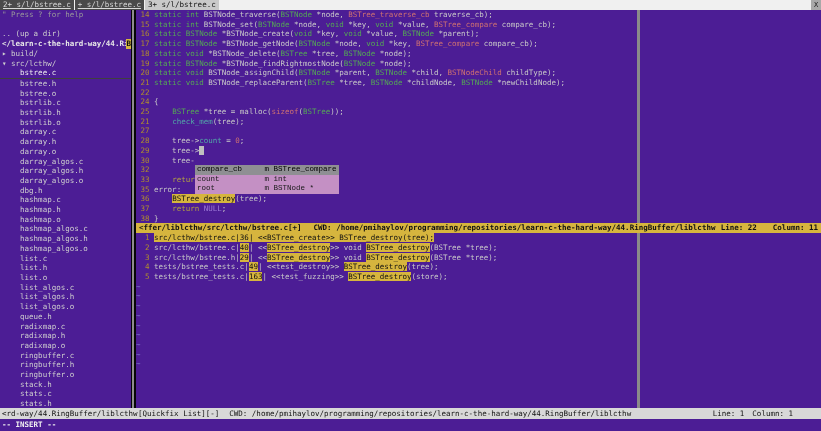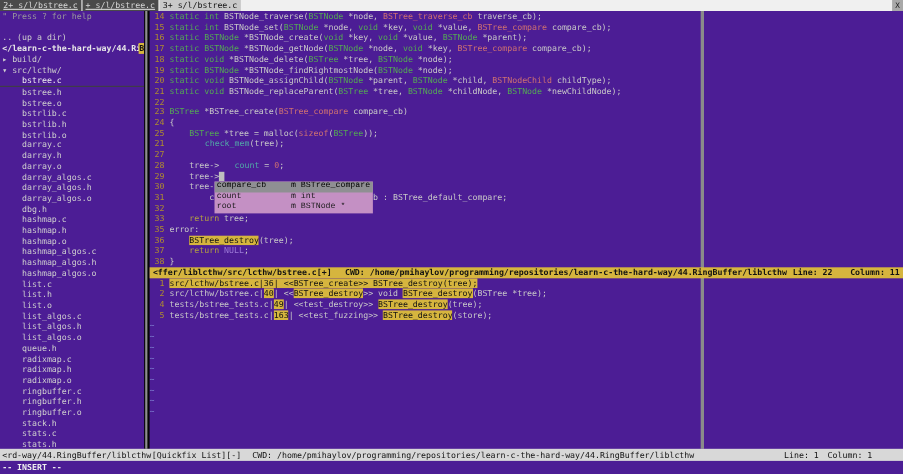--- a/index.html
+++ b/index.html
@@ -30,21 +30,21 @@
 
   
   #colorcolumn{position:absolute;left:637px;top:10px;width:3px;height:398px;background:#8a8a8a;}
 
   
   #main{position:absolute;left:136px;top:10px;width:685px;height:398px;}
   .ln{color:#b08d2e;text-align:right;}
   .k{color:#55a855;}          
   .t{color:#cf7171;}          
   .p{color:#c9c9c9;}          
-  .c{color:#52a8a8;margin-left:14px;}          
+  .c{color:#52a8a8;}          
   .s{color:#b3a042;}          
   .n{color:#9d7bd8;}          
   .h{background:#d6b53e;color:#111;}    
   .x{background:#bfbfbf;color:#000;}    
   .qnum{background:#d6b53e;color:#111;}
   .qsel{background:#d6b53e;color:#111;}
   .tilde{color:#7f7fd0;}
 
   
   #statusline-active{display:flex;background:#d6b53e;color:#111;height:9.707px;line-height:9.707px;
@@ -133,45 +133,44 @@
     <div id="codearea">
         <div class="row"><span class="ln"> 14 </span><span class="k">static int </span><span class="p">BSTNode_traverse(</span><span class="k">BSTNode</span><span class="p"> *node, </span><span class="t">BSTree_traverse_cb</span><span class="p"> traverse_cb);</span></div>
         <div class="row"><span class="ln"> 15 </span><span class="k">static int </span><span class="p">BSTNode_set(</span><span class="k">BSTNode</span><span class="p"> *node, </span><span class="k">void</span><span class="p"> *key, </span><span class="k">void</span><span class="p"> *value, </span><span class="t">BSTree_compare</span><span class="p"> compare_cb);</span></div>
         <div class="row"><span class="ln"> 16 </span><span class="k">static </span><span class="k">BSTNode</span><span class="p"> *BSTNode_create(</span><span class="k">void</span><span class="p"> *key, </span><span class="k">void</span><span class="p"> *value, </span><span class="k">BSTNode</span><span class="p"> *parent);</span></div>
         <div class="row"><span class="ln"> 17 </span><span class="k">static </span><span class="k">BSTNode</span><span class="p"> *BSTNode_getNode(</span><span class="k">BSTNode</span><span class="p"> *node, </span><span class="k">void</span><span class="p"> *key, </span><span class="t">BSTree_compare</span><span class="p"> compare_cb);</span></div>
         <div class="row"><span class="ln"> 18 </span><span class="k">static void</span><span class="p"> *BSTNode_delete(</span><span class="k">BSTree</span><span class="p"> *tree, </span><span class="k">BSTNode</span><span class="p"> *node);</span></div>
         <div class="row"><span class="ln"> 19 </span><span class="k">static </span><span class="k">BSTNode</span><span class="p"> *BSTNode_findRightmostNode(</span><span class="k">BSTNode</span><span class="p"> *node);</span></div>
         <div class="row"><span class="ln"> 20 </span><span class="k">static void </span><span class="p">BSTNode_assignChild(</span><span class="k">BSTNode</span><span class="p"> *parent, </span><span class="k">BSTNode</span><span class="p"> *child, </span><span class="t">BSTNodeChild</span><span class="p"> childType);</span></div>
         <div class="row"><span class="ln"> 21 </span><span class="k">static void </span><span class="p">BSTNode_replaceParent(</span><span class="k">BSTree</span><span class="p"> *tree, </span><span class="k">BSTNode</span><span class="p"> *childNode, </span><span class="k">BSTNode</span><span class="p"> *newChildNode);</span></div>
         <div class="row"><span class="ln"> 22 </span></div>
-        <div class="row"><span class="ln"> 23 </span><span class="k">BSTree</span><span class="p"> *BSTree_create(</span><span class="t">BSTree_compare</span><span class="p"> compare_cb)</span></div>
         <div class="row"><span class="ln"> 24 </span><span class="p">{</span></div>
         <div class="row"><span class="ln"> 25 </span><span class="p">    </span><span class="k">BSTree</span><span class="p"> *tree = malloc(</span><span class="t">sizeof</span><span class="p">(</span><span class="k">BSTree</span><span class="p">));</span></div>
         <div class="row"><span class="ln"> 21 </span><span class="p">    </span><span class="c">check_mem</span><span class="p">(tree);</span></div>
         <div class="row"><span class="ln"> 27 </span></div>
         <div class="row"><span class="ln"> 28 </span><span class="p">    tree-&gt;</span><span class="c">count</span><span class="p"> = </span><span class="t">0</span><span class="p">;</span></div>
         <div class="row"><span class="ln"> 29 </span><span class="p">    tree-&gt;</span><span class="x"> </span></div>
         <div class="row"><span class="ln"> 30 </span><span class="p">    tree-</span></div>
-        <div class="row"><span class="ln"> 31 </span><span class="p">        c</span><span class="p">                                </span><span class="p">b : BSTree_default_compare;</span></div>
         <div class="row"><span class="ln"> 32 </span></div>
         <div class="row"><span class="ln"> 33 </span><span class="p">    </span><span class="s">return</span><span class="p"> tree;</span></div>
         <div class="row"><span class="ln"> 35 </span><span class="p">error:</span></div>
         <div class="row"><span class="ln"> 36 </span><span class="p">    </span><span class="h">BSTree_destroy</span><span class="p">(tree);</span></div>
         <div class="row"><span class="ln"> 37 </span><span class="p">    </span><span class="s">return</span><span class="p"> </span><span class="n">NULL</span><span class="p">;</span></div>
         <div class="row"><span class="ln"> 38 </span><span class="p">}</span></div>
       </div>
     <div id="statusline-active">
       <span>&lt;ffer/liblcthw/src/lcthw/bstree.c[+]</span>
       <span class="sp1">CWD: /home/pmihaylov/programming/repositories/learn-c-the-hard-way/44.RingBuffer/liblcthw</span>
       <span class="right">Line: 22</span>
       <span class="sp2">Column: 11</span>
     </div>
     <div id="quickfix">
         <div class="row"><span class="ln">  1 </span><span class="qsel">src/lcthw/bstree.c|36| &lt;&lt;BSTree_create&gt;&gt; BSTree_destroy(tree);</span></div>
         <div class="row"><span class="ln">  2 </span><span class="p">src/lcthw/bstree.c|</span><span class="qnum">40</span><span class="p">| &lt;&lt;</span><span class="h">BSTree_destroy</span><span class="p">&gt;&gt; void </span><span class="h">BSTree_destroy</span><span class="p">(BSTree *tree);</span></div>
+        <div class="row"><span class="ln">  3 </span><span class="p">src/lcthw/bstree.h|</span><span class="qnum">29</span><span class="p">| &lt;&lt;</span><span class="h">BSTree_destroy</span><span class="p">&gt;&gt; void </span><span class="h">BSTree_destroy</span><span class="p">(BSTree *tree);</span></div>
         <div class="row"><span class="ln">  4 </span><span class="p">tests/bstree_tests.c|</span><span class="qnum">49</span><span class="p">| &lt;&lt;test_destroy&gt;&gt; </span><span class="h">BSTree_destroy</span><span class="p">(tree);</span></div>
         <div class="row"><span class="ln">  5 </span><span class="p">tests/bstree_tests.c|</span><span class="qnum">163</span><span class="p">| &lt;&lt;test_fuzzing&gt;&gt; </span><span class="h">BSTree_destroy</span><span class="p">(store);</span></div>
         <div class="row"><span class="tilde">~</span></div>
         <div class="row"><span class="tilde">~</span></div>
         <div class="row"><span class="tilde">~</span></div>
         <div class="row"><span class="tilde">~</span></div>
         <div class="row"><span class="tilde">~</span></div>
         <div class="row"><span class="tilde">~</span></div>
         <div class="row"><span class="tilde">~</span></div>
         <div class="row"><span class="tilde">~</span></div>

